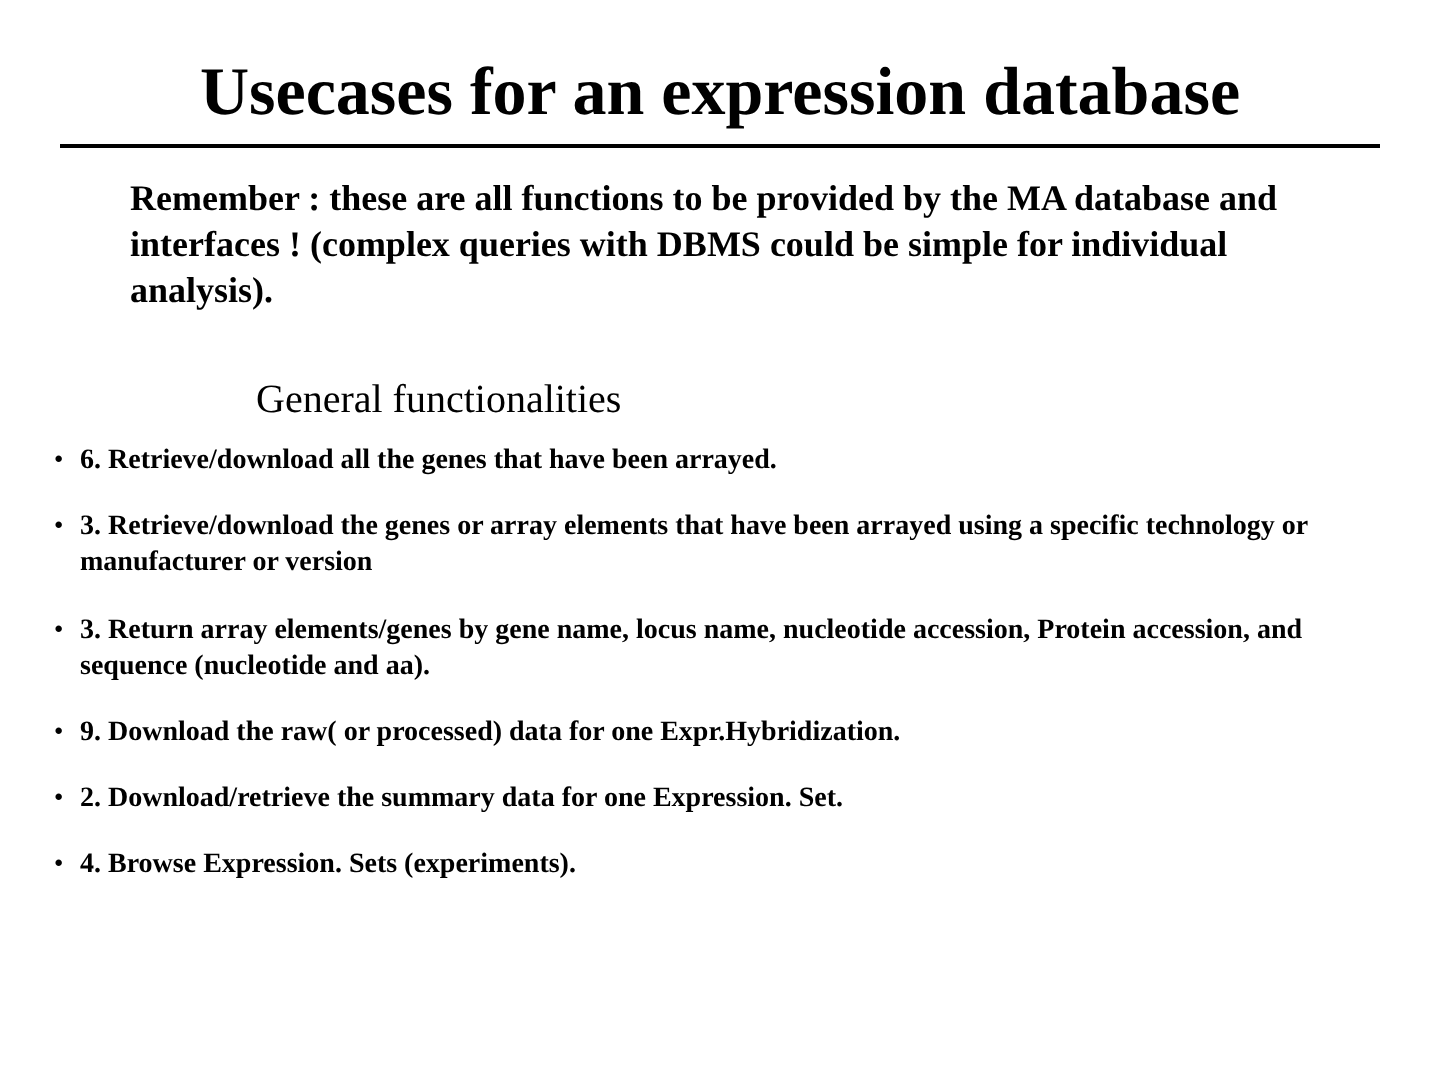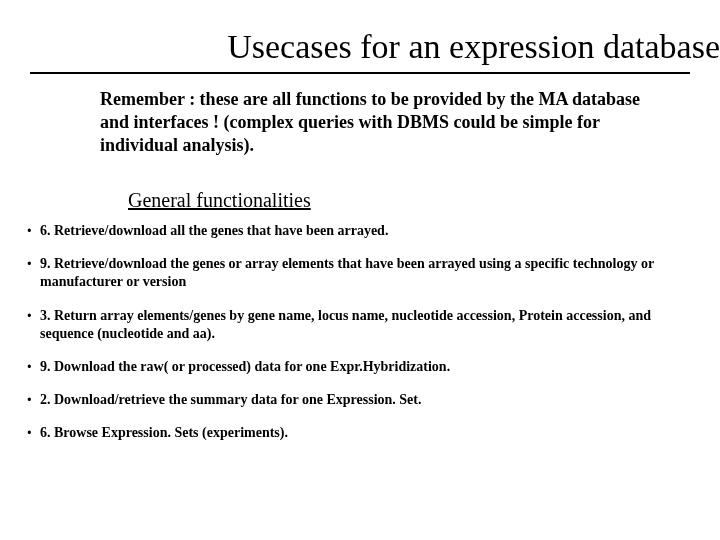--- a/index.html
+++ b/index.html
@@ -12,41 +12,40 @@
     color: #000;
   }
   .slide {
     position: relative;
     width: 720px;
     height: 540px;
     box-sizing: border-box;
   }
   .title {
     font-size: 34px;
-    text-align: right;
+    text-align: center;
     padding-top: 28px;
     padding-bottom: 6px;
-    font-weight: 400;
+    font-weight: 700;
   }
   .rule {
     border: none;
     border-top: 2px solid #000;
     margin: 0 30px 14px 30px;
   }
   .intro {
-    margin: 10px 72px 0 100px;
+    margin: 10px 72px 0 65px;
     font-size: 18px;
     font-weight: 700;
     line-height: 1.28;
   }
   .subhead {
     margin: 32px 72px 0 128px;
     font-size: 20px;
     font-weight: 400;
-    text-decoration: underline;
   }
   .items {
     margin: 10px 30px 0 26px;
   }
   .item {
     font-size: 14px;
     font-weight: 700;
     line-height: 1.3;
     margin-bottom: 15px;
     display: flex;
@@ -75,33 +74,33 @@
 
   <div class="subhead">General functionalities</div>
 
   <div class="items">
     <div class="item">
       <span class="bullet">·</span>
       <span class="txt">6. Retrieve/download all the genes that have been arrayed.</span>
     </div>
     <div class="item">
       <span class="bullet">·</span>
-      <span class="txt">9. Retrieve/download the genes or array elements that have been arrayed using a specific technology or manufacturer or version</span>
+      <span class="txt">3. Retrieve/download the genes or array elements that have been arrayed using a specific technology or manufacturer or version</span>
     </div>
     <div class="item">
       <span class="bullet">·</span>
       <span class="txt">3. Return array elements/genes by gene name, locus name, nucleotide accession, Protein accession, and sequence (nucleotide and aa).</span>
     </div>
     <div class="item">
       <span class="bullet">·</span>
       <span class="txt">9. Download the raw( or processed) data for one Expr.Hybridization.</span>
     </div>
     <div class="item">
       <span class="bullet">·</span>
       <span class="txt">2. Download/retrieve the summary data for one Expression. Set.</span>
     </div>
     <div class="item">
       <span class="bullet">·</span>
-      <span class="txt">6. Browse Expression. Sets (experiments).</span>
+      <span class="txt">4. Browse Expression. Sets (experiments).</span>
     </div>
   </div>
 
 </div>
 
 </body></html>

